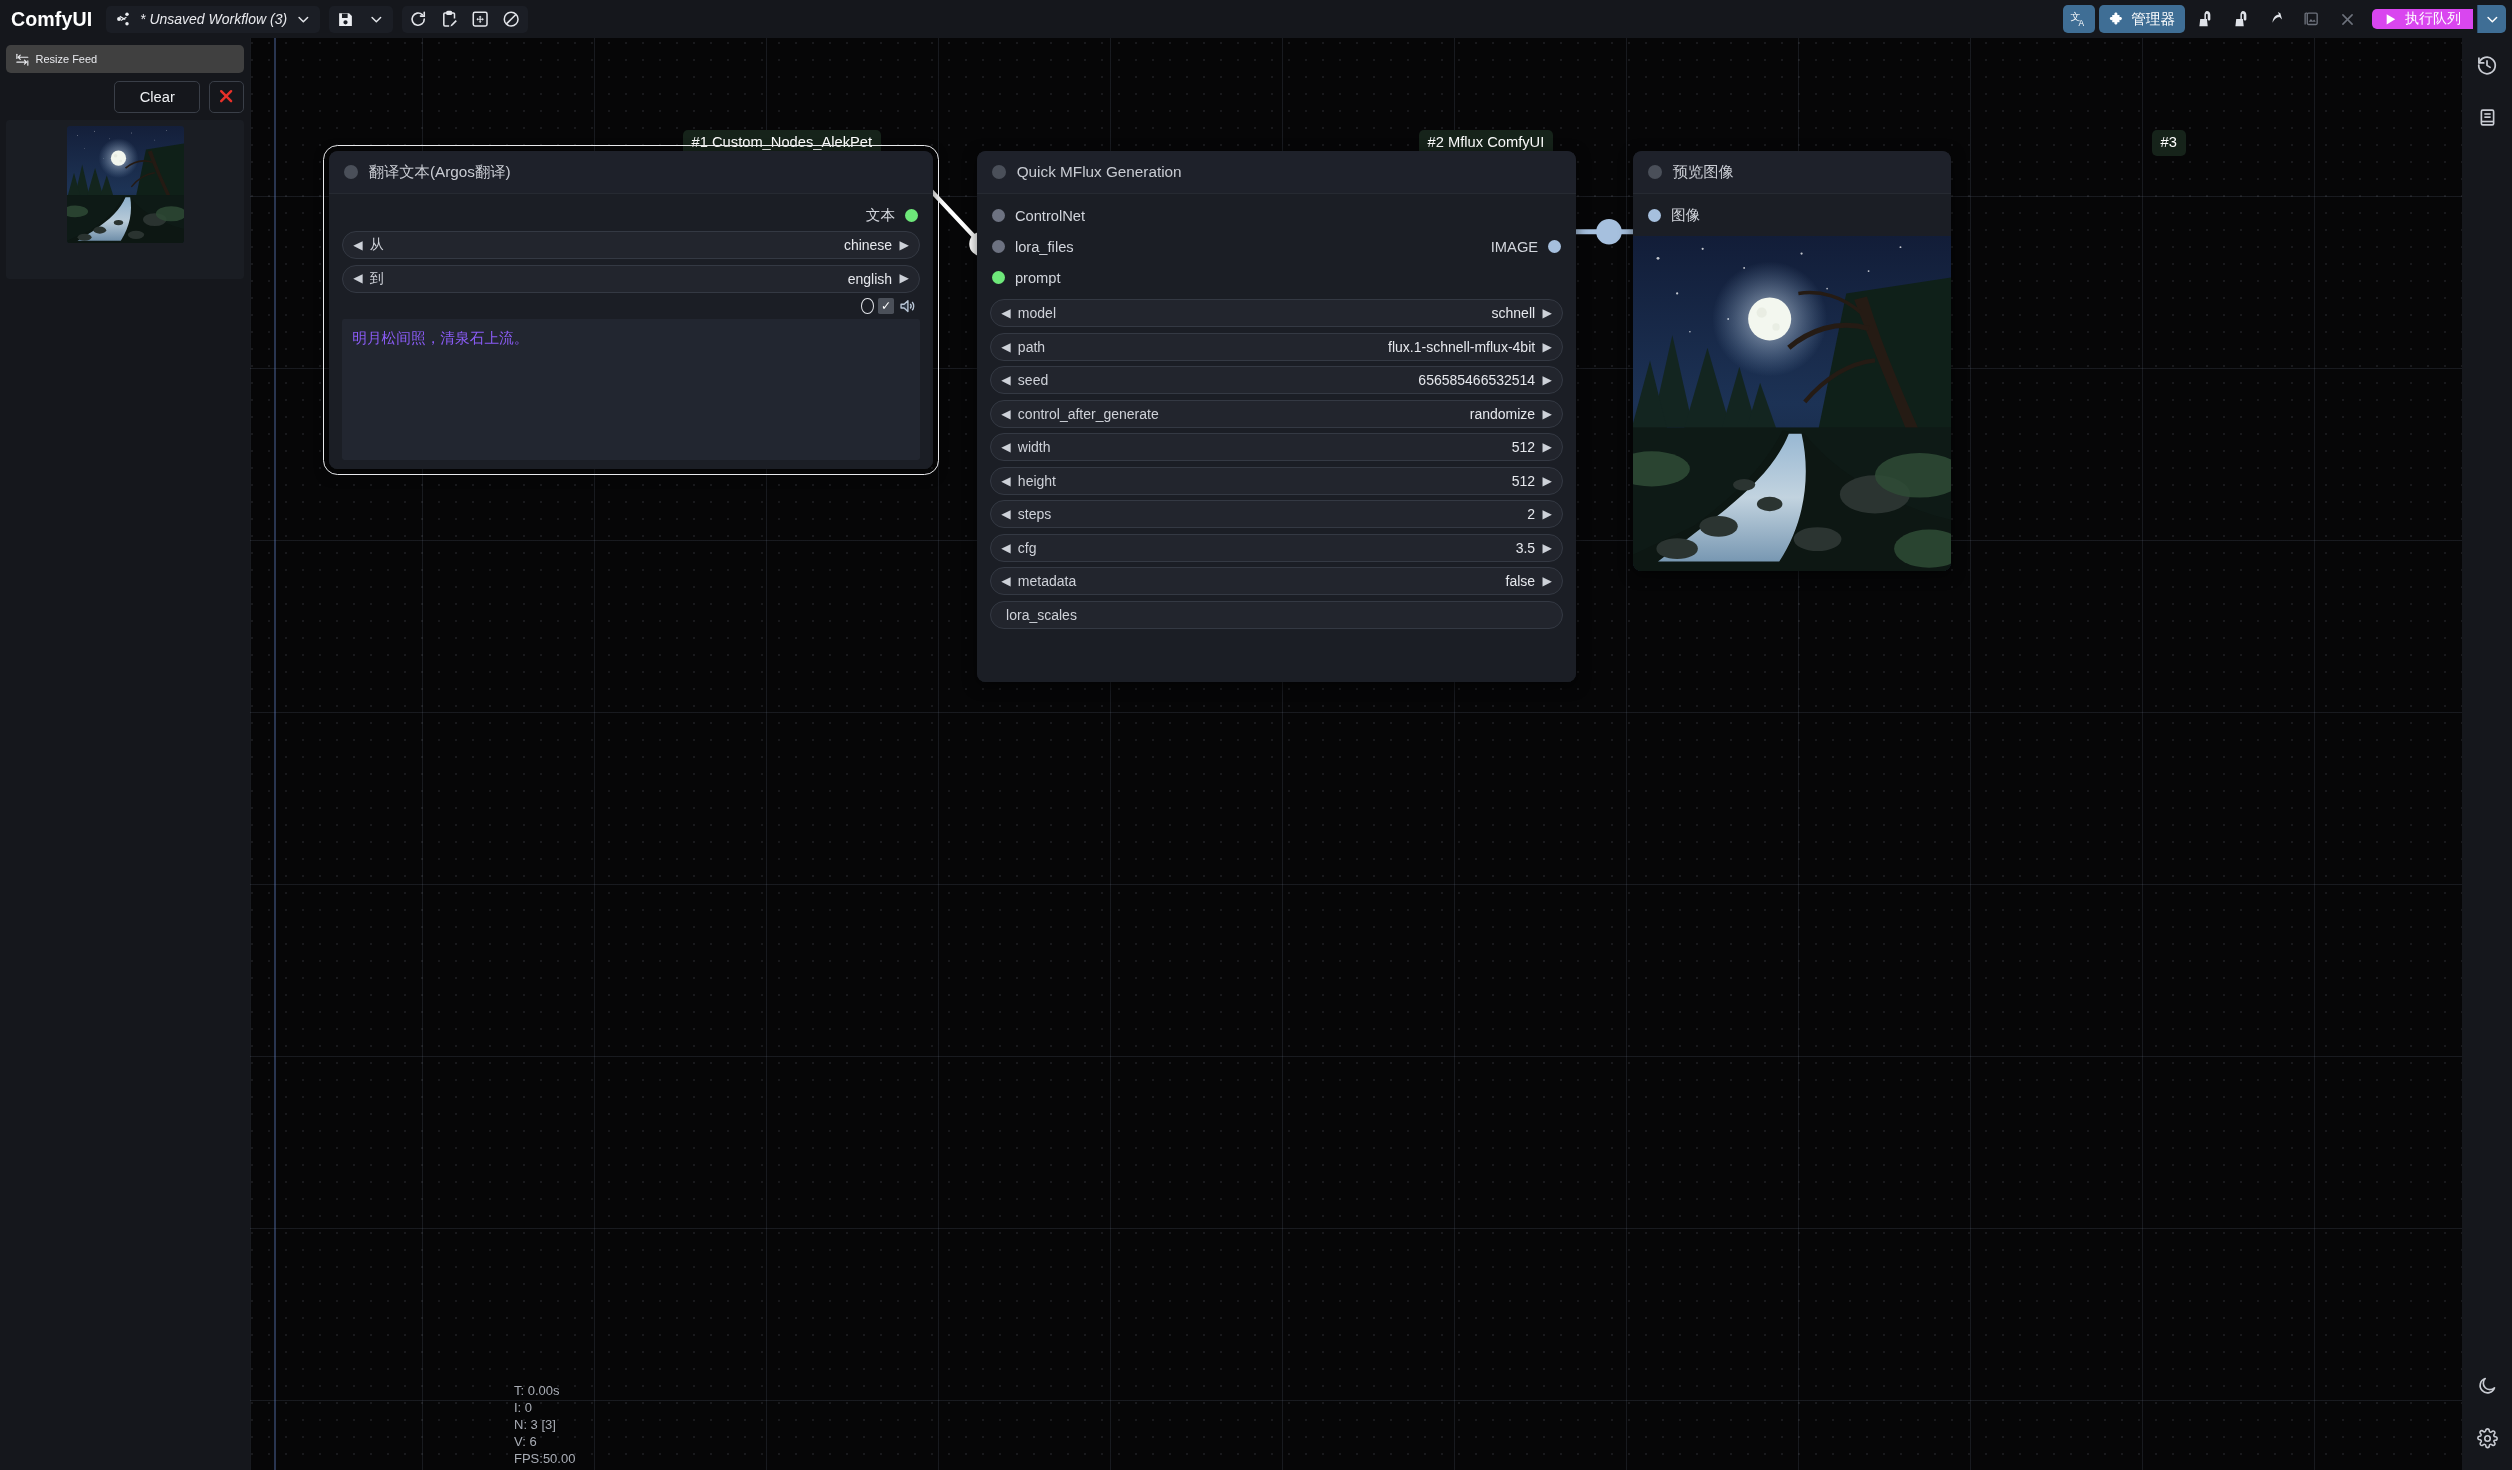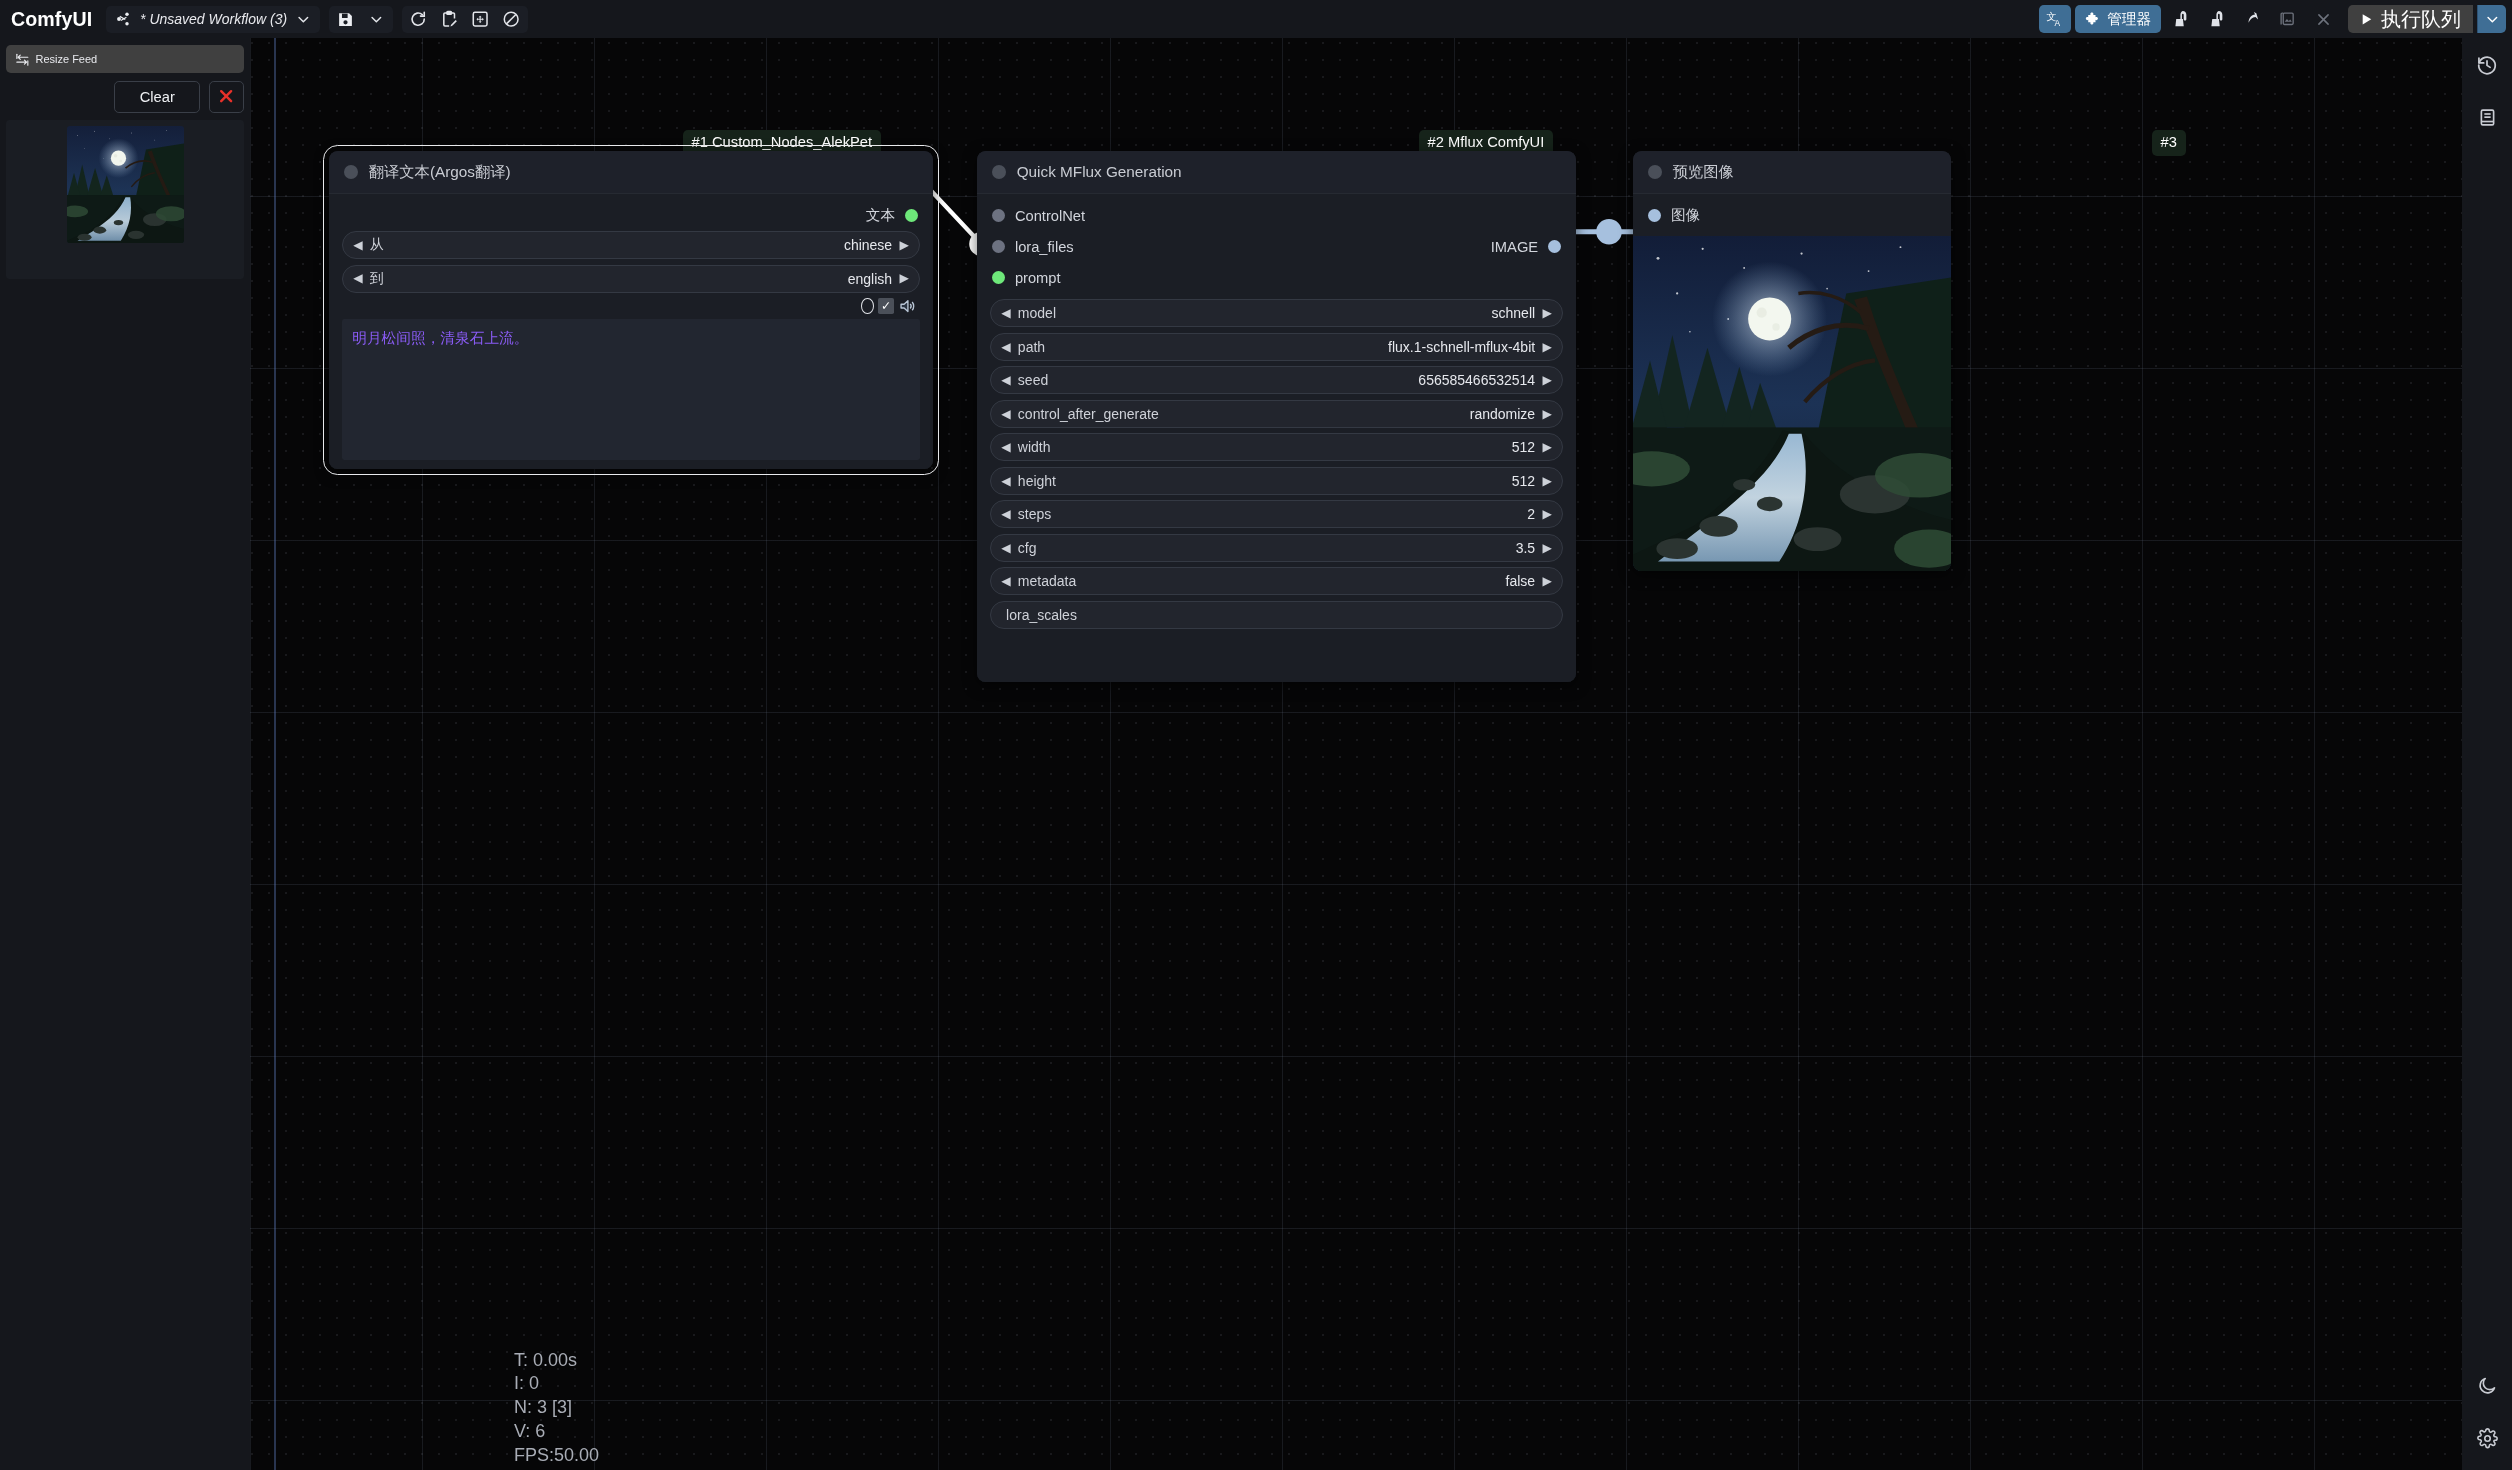--- a/index.html
+++ b/index.html
@@ -51,23 +51,23 @@
   }
   .sq-btn.accent { background: #3f6e95; color: #fff; }
   .mgr-btn {
     display: flex; align-items: center; gap: 6.1px;
     background: #3f6e95; color: #fff;
     height: 28px; padding: 0 9.8px; border-radius: 4.9px;
     font-size: 14.7px;
   }
   .queue-btn {
     display: flex; align-items: center; gap: 7.3px;
-    background: #404040; color: #fff; height: 28px;
+    background: #d946ef; color: #fff; height: 20px;
     padding: 0 12.2px 0 11px; border-radius: 4.9px 0 0 4.9px;
-    font-size: 20px; margin-left: 4.9px;
+    font-size: 14px; margin-left: 4.9px;
   }
   .queue-caret {
     background: #3f6e95; color: #fff; height: 28px; width: 29px;
     border-radius: 0 4.9px 4.9px 0;
     display: flex; align-items: center; justify-content: center;
     border-left: 0.6px solid #2d5274;
   }
 
   
   #feed {
@@ -200,21 +200,21 @@
 
   .img-widget { margin: 4.9px 0 0 0; width: 100%; overflow: hidden;
                 border-radius: 0 0 8.6px 8.6px; }
 
   
   .linklayer { position: absolute; inset: 0; z-index: 5; pointer-events: none; }
 
   
   #stats {
     position: absolute; left: 264px; bottom: 3.7px; z-index: 8;
-    color: #a9adb6; font-size: 18px; line-height: 1.32;
+    color: #a9adb6; font-size: 13px; line-height: 1.32;
     font-family: "Liberation Sans", sans-serif;
   }
 
   
   #rail {
     position: absolute; right: 0; top: 38px; width: 50px; height: 1433px;
     background: #15171c; z-index: 50;
     display: flex; flex-direction: column; align-items: center;
   }
   .rail-btn {

